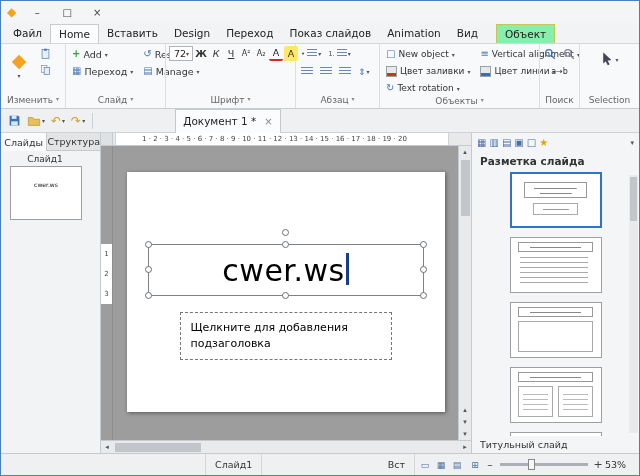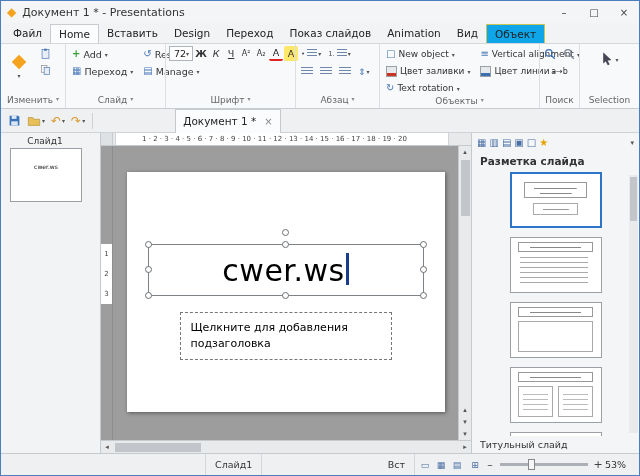--- a/index.html
+++ b/index.html
@@ -10,21 +10,21 @@
   .titlebar{height:22px;display:flex;align-items:center;background:#f4f5f6;padding-left:6px;flex:none}
   .appicon{color:#f5a21f;font-size:12px;margin-right:6px;line-height:1}
   .title{font-size:11px;color:#333;flex:1;white-space:nowrap;overflow:hidden}
   .wbtns{display:flex;height:100%}
   .wbtn{width:30px;height:100%;display:flex;align-items:center;justify-content:center;font-size:10px;color:#444}
 
   
   .tabrow{height:20px;display:flex;align-items:flex-end;padding-left:4px;background:#f1f3f5;flex:none}
   .rtab{font-size:10.5px;color:#222;padding:0 8px;line-height:19px;white-space:nowrap}
   .rtab.active{background:#fbfcfd;border:1px solid #c8ccd0;border-bottom:none;line-height:18px}
-  .rtab.context{background:#0ea5e9;border:1px solid #c9c554;border-bottom:none;line-height:18px}
+  .rtab.context{background:#86efac;margin-left:10px;border:1px solid #c9c554;border-bottom:none;line-height:18px}
 
   
   .ribbon{height:66px;background:#f8f9fa;border-top:1px solid #d5d8db;border-bottom:1px solid #c9cdd1;display:flex;flex:none;overflow:hidden}
   .rgroup{display:flex;flex-direction:column;padding:2px 3px 0;flex:none}
   .rgroup+.rgroup{border-left:1px solid #dcdfe3}
   .rcontent{flex:1;display:flex;gap:4px;align-items:flex-start}
   .rcol{display:flex;flex-direction:column;gap:1px}
   .rlabel{height:13px;display:flex;align-items:flex-start;justify-content:center;gap:3px;font-size:9px;color:#666;white-space:nowrap}
   .rlabel .arr{font-size:6px;color:#888}
   .tbtn{display:flex;align-items:center;gap:3px;font-size:9.5px;height:16px;padding:0 3px;color:#333;white-space:nowrap;border-radius:2px}
@@ -138,21 +138,20 @@
   
   .svgi{display:inline-flex;align-items:center;justify-content:center}
 </style>
 </head>
 <body>
 
 <div class="window">
 
   <div class="titlebar">
     <span class="appicon">◆</span>
-    <span class="title">Документ 1 * - Presentations</span>
     <div class="wbtns">
       <div class="wbtn">–</div>
       <div class="wbtn">□</div>
       <div class="wbtn close">×</div>
     </div>
   </div>
 
   <div class="tabrow">
     <span class="rtab">Файл</span>
     <span class="rtab active">Home</span>
@@ -403,20 +402,24 @@
     <div class="qsep"></div>
     <div class="doctab">
       <span>Документ 1 *</span>
       <span class="x">×</span>
     </div>
   </div>
 
   <div class="main">
 
     <div class="leftpanel">
+      <div class="lptabs">
+        <div class="lptab active">Слайды</div>
+        <div class="lptab">Структура</div>
+      </div>
       <div class="lpbody">
         <div class="slidename">Слайд1</div>
         <div class="lthumb">
           <div class="tt">cwer.ws</div>
         </div>
       </div>
     </div>
 
     <div class="editcol">
       <div class="hruler">

